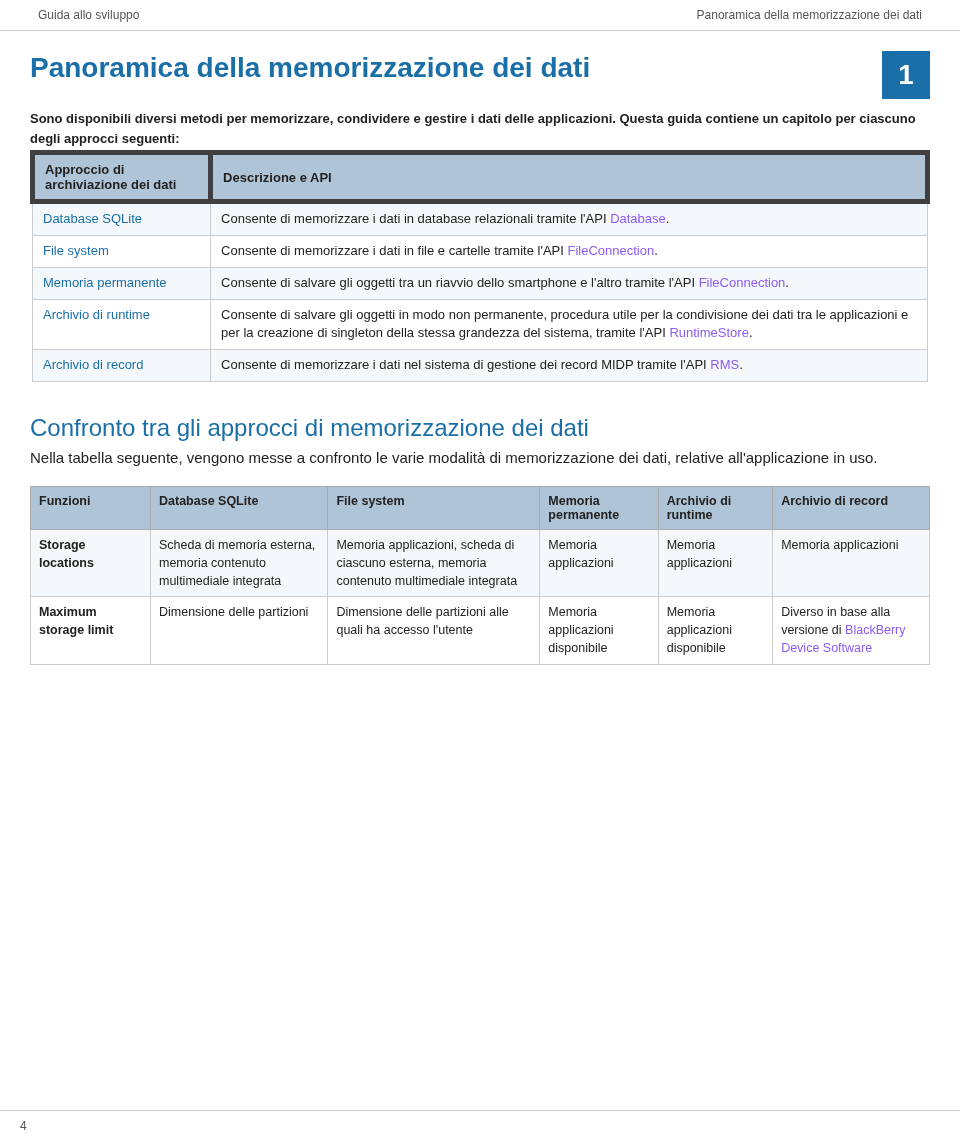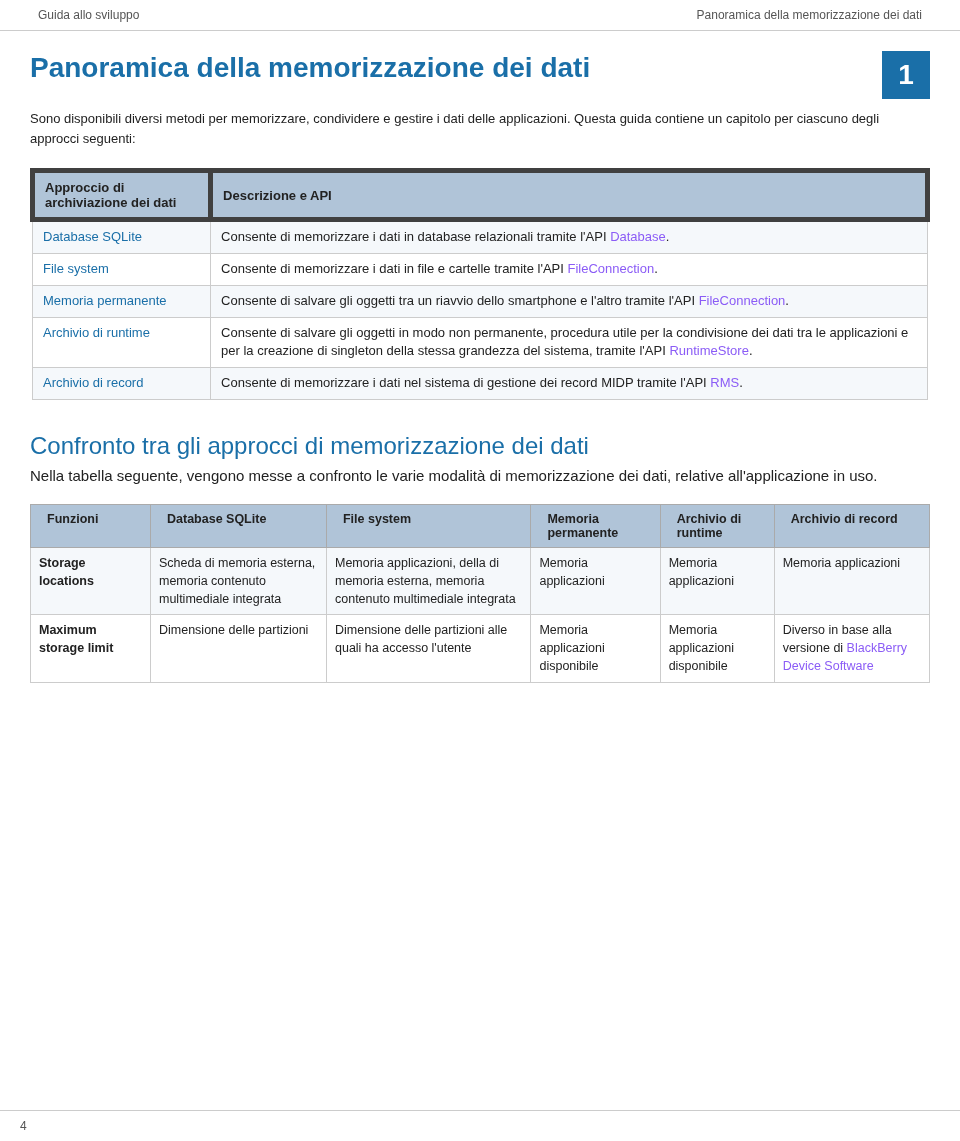--- a/index.html
+++ b/index.html
@@ -44,22 +44,23 @@
       width: 48px;
       height: 48px;
       display: flex;
       align-items: center;
       justify-content: center;
       margin-left: 16px;
       flex-shrink: 0;
     }
     .intro-text {
       font-size: 13px;
-      margin-bottom: 20px;
+      margin-bottom: 2px;
       line-height: 1.5;
+      font-weight: bold;
     }
     .approach-table {
       width: 100%;
       border-collapse: collapse;
       margin-bottom: 30px;
       font-size: 13px;
     }
     .approach-table th {
       background: #b0c4d8;
       font-weight: bold;
@@ -96,21 +97,21 @@
       line-height: 1.5;
     }
     .comparison-table {
       width: 100%;
       border-collapse: collapse;
       font-size: 12.5px;
     }
     .comparison-table th {
       background: #b0c4d8;
       font-weight: bold;
-      padding: 7px 16px;
+      padding: 7px 8px;
       text-align: left;
       border: 1px solid #aaa;
       vertical-align: top;
     }
     .comparison-table td {
       padding: 6px 8px;
       border: 1px solid #ccc;
       vertical-align: top;
       line-height: 1.45;
     }
@@ -194,21 +195,21 @@
           <th>File system</th>
           <th>Memoria permanente</th>
           <th>Archivio di runtime</th>
           <th>Archivio di record</th>
         </tr>
     </thead>
     <tbody id="comparison-tbody">
         <tr>
           <td class="row-label">Storage locations</td>
           <td>Scheda di memoria esterna, memoria contenuto multimediale integrata</td>
-          <td>Memoria applicazioni, della di memoria esterna, memoria contenuto multimediale integrata</td>
+          <td>Memoria applicazioni, scheda di ciascuno esterna, memoria contenuto multimediale integrata</td>
           <td>Memoria applicazioni</td>
           <td>Memoria applicazioni</td>
           <td>Memoria applicazioni</td>
         </tr>
         <tr>
           <td class="row-label">Maximum storage limit</td>
           <td>Dimensione delle partizioni</td>
           <td>Dimensione delle partizioni alle quali ha accesso l'utente</td>
           <td>Memoria applicazioni disponibile</td>
           <td>Memoria applicazioni disponibile</td>

